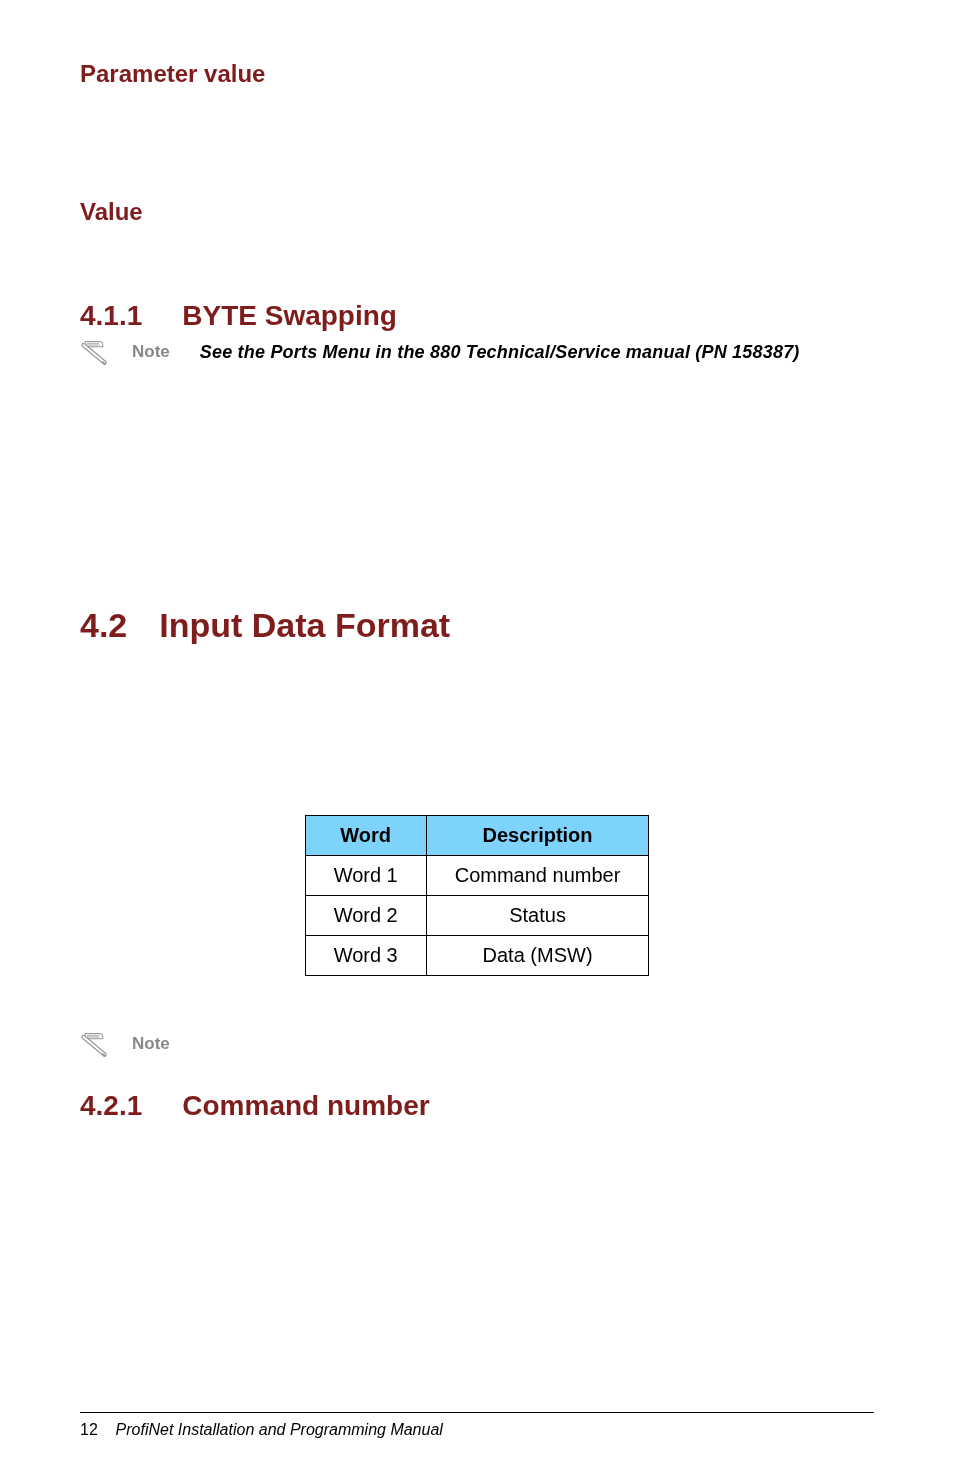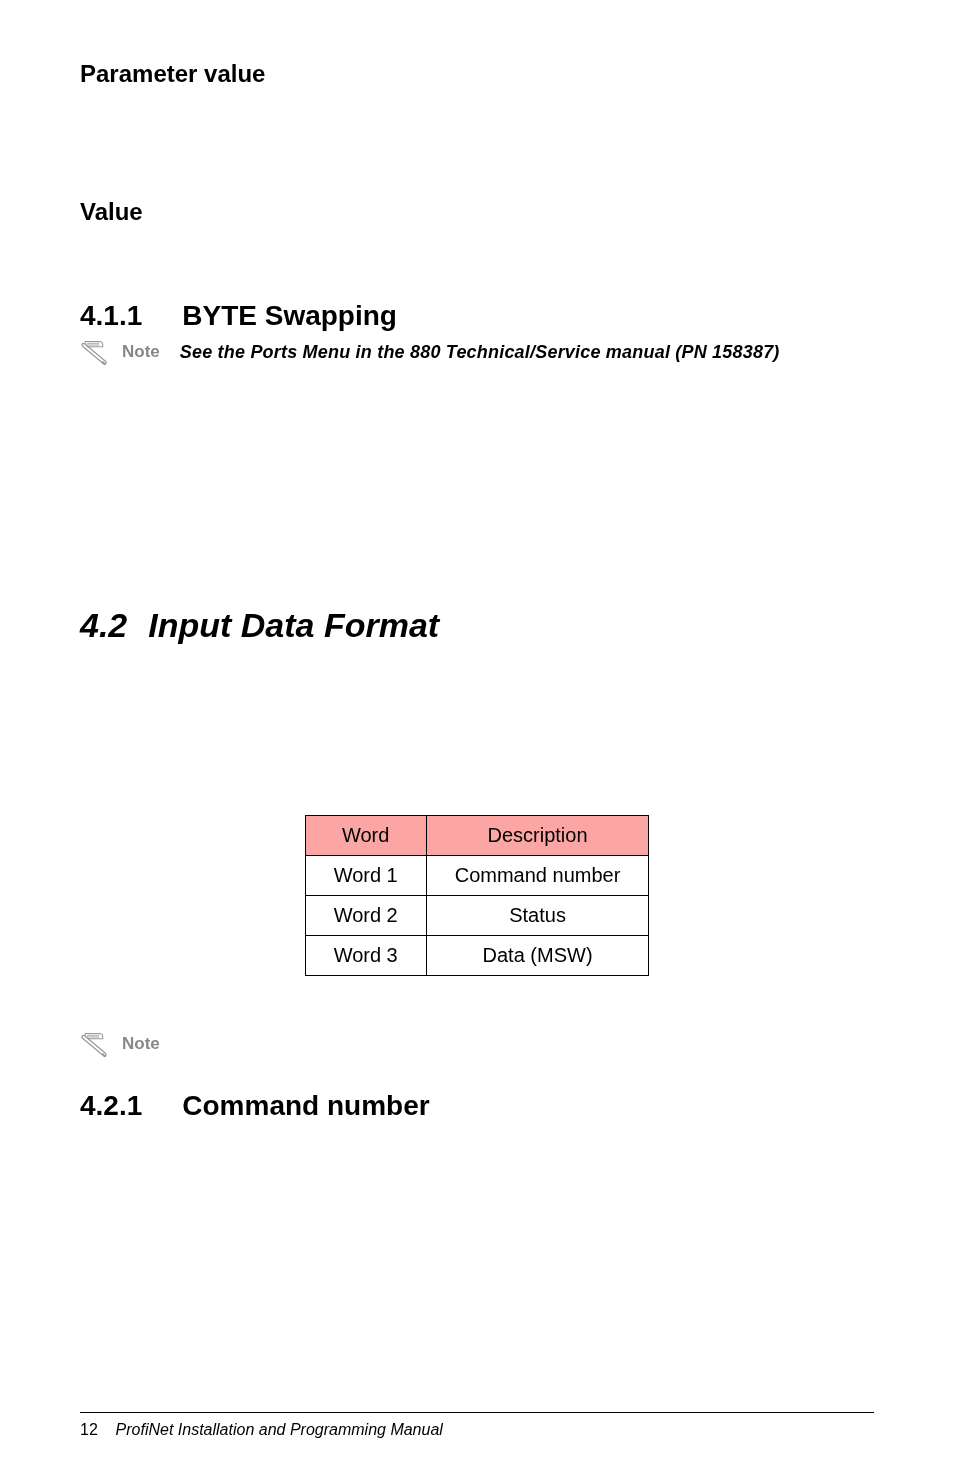--- a/index.html
+++ b/index.html
@@ -12,43 +12,42 @@
       height: 1475px;
       background: #ffffff;
       font-family: Arial, Helvetica, sans-serif;
       padding: 60px 80px 40px 80px;
       position: relative;
     }
     .heading-bold {
       font-family: Arial, Helvetica, sans-serif;
       font-weight: 900;
       font-stretch: condensed;
-      color: #000000;
+      color: #7f1d1d;
     }
     .h3 {
       font-size: 24px;
       margin-bottom: 10px;
     }
     .h2-numbered {
       font-size: 28px;
       margin-bottom: 6px;
       display: flex;
       gap: 40px;
     }
     .h1-numbered {
       font-size: 34px;
       margin-bottom: 10px;
       display: flex;
-      gap: 21px;
-      font-style: italic;
+      gap: 32px;
     }
     .note-row {
       display: flex;
       align-items: center;
-      gap: 14px;
+      gap: 24px;
       margin-top: 4px;
     }
     .note-icon {
       width: 28px;
       height: 28px;
       flex-shrink: 0;
     }
     .note-label {
       font-weight: bold;
       font-size: 17px;
@@ -70,22 +69,22 @@
       border-collapse: collapse;
       margin: 0 auto;
     }
     th, td {
       border: 1px solid #000;
       padding: 8px 28px;
       font-size: 20px;
       text-align: center;
     }
     th {
-      background: #fca5a5;
-      font-weight: normal;
+      background: #7dd3fc;
+      font-weight: bold;
     }
     td {
       font-weight: normal;
     }
     .footer {
       position: absolute;
       bottom: 36px;
       left: 80px;
       right: 80px;
       border-top: 1px solid #000;

